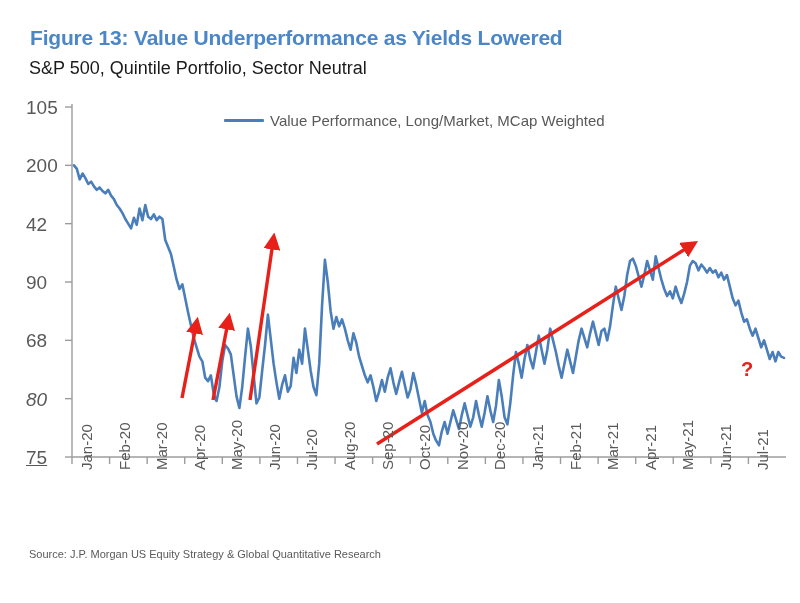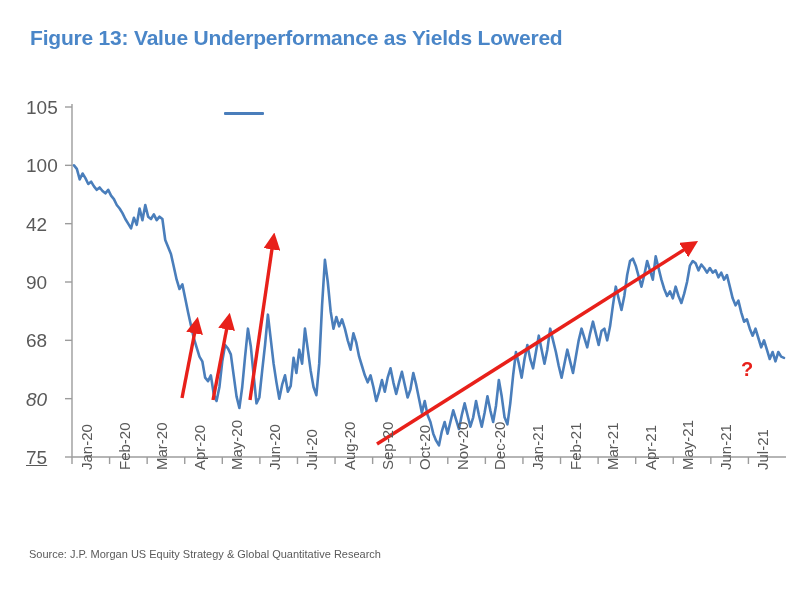--- a/index.html
+++ b/index.html
@@ -45,23 +45,25 @@
     font-size:20px;font-weight:bold;color:#e8201a;
   }
   svg{display:block;}
 </style>
 </head>
 <body>
 
 <div class="fig">
 
   <div class="title">Figure 13: Value Underperformance as Yields Lowered</div>
+  <div class="subtitle">S&amp;P 500, Quintile Portfolio, Sector Neutral</div>
 
   <div class="legend">
     <span class="legend-swatch"></span>
+    <span class="legend-label">Value Performance, Long/Market, MCap Weighted</span>
   </div>
 
   <svg class="plot" width="800" height="603" viewBox="0 0 800 603">
     <g id="axes">
       <line x1="72" y1="104" x2="72" y2="457" stroke="#9c9c9c" stroke-width="1.4"></line>
       <line x1="72" y1="457" x2="786" y2="457" stroke="#9c9c9c" stroke-width="1.4"></line>
     </g>
     <g id="yticks">
         <line x1="65" y1="457" x2="72" y2="457" stroke="#9c9c9c" stroke-width="1.4"></line>
         <line x1="65" y1="398.6666666666667" x2="72" y2="398.6666666666667" stroke="#9c9c9c" stroke-width="1.4"></line>
@@ -105,21 +107,21 @@
         <line x1="377" y1="444" x2="690" y2="246" stroke="#e8201a" stroke-width="3.4" marker-end="url(#redhead)"></line>
       </g>
   </svg>
 
   <div id="ylabels">
       <div class="ylab" style="left: 26px; top: 447px; text-decoration: underline;">75</div>
       <div class="ylab" style="left: 26px; top: 388.667px; font-style: italic;">80</div>
       <div class="ylab" style="left: 26px; top: 330.333px;">68</div>
       <div class="ylab" style="left: 26px; top: 272px;">90</div>
       <div class="ylab" style="left: 26px; top: 213.667px;">42</div>
-      <div class="ylab" style="left: 26px; top: 155.333px;">100</div>
+      <div class="ylab" style="left: 26px; top: 155.333px;">200</div>
       <div class="ylab" style="left: 26px; top: 97px;">105</div>
     </div>
   <div id="xlabels">
       <div class="xlab" style="left: 78px; top: 470px;">Jan-20</div>
       <div class="xlab" style="left: 115.579px; top: 470px;">Feb-20</div>
       <div class="xlab" style="left: 153.158px; top: 470px;">Mar-20</div>
       <div class="xlab" style="left: 190.737px; top: 470px;">Apr-20</div>
       <div class="xlab" style="left: 228.316px; top: 470px;">May-20</div>
       <div class="xlab" style="left: 265.895px; top: 470px;">Jun-20</div>
       <div class="xlab" style="left: 303.474px; top: 470px;">Jul-20</div>

